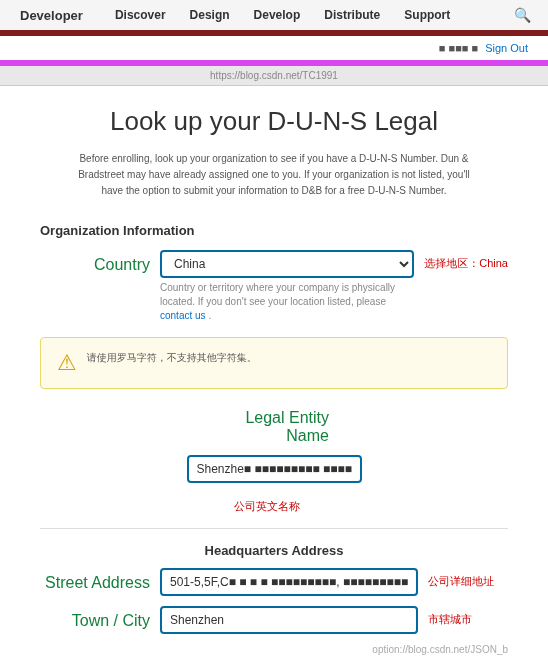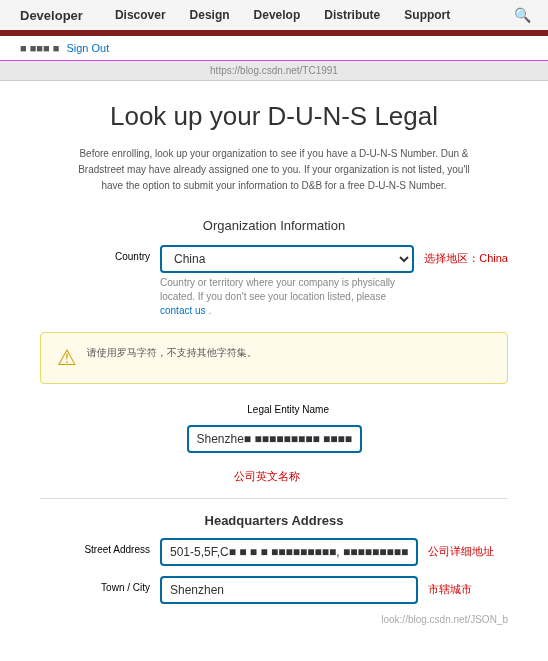--- a/index.html
+++ b/index.html
@@ -44,25 +44,25 @@
       background: #e8e8e8;
       border-bottom: 1px solid #ccc;
       padding: 4px 16px;
       font-size: 10px;
       color: #888;
       text-align: center;
     }
 
     
     .user-bar {
-      text-align: left;
+      text-align: right;
       padding: 6px 20px;
       font-size: 11px;
       color: #555;
-      border-bottom: 1px solid #d946ef;
+      border-bottom: 6px solid #d946ef;
     }
     .user-bar .user-name { font-weight: 500; }
     .user-bar .sign-out-link { color: #0070c9; cursor: pointer; margin-left: 4px; }
 
     
     .main { padding: 20px 40px 30px; }
 
     .page-title {
       text-align: center;
       font-size: 26px;
@@ -78,38 +78,37 @@
       max-width: 400px;
       margin: 0 auto 24px;
     }
 
     
     .form-section {
       max-width: 480px;
       margin: 0 auto;
     }
     .section-title {
-      text-align: center;
       font-size: 13px;
-      font-weight: 400;
+      font-weight: 700;
       color: #333;
       margin-bottom: 12px;
     }
     .field-row {
       display: flex;
       align-items: flex-start;
       margin-bottom: 10px;
       gap: 10px;
     }
     .field-label {
       width: 110px;
       min-width: 110px;
       text-align: right;
-      font-size: 10px;
-      color: #000000;
+      font-size: 16px;
+      color: #15803d;
       padding-top: 6px;
     }
     .field-input-wrap {
       flex: 1;
     }
     .field-input-wrap select,
     .field-input-wrap input {
       width: 100%;
       padding: 4px 8px;
       font-size: 12px;
@@ -269,16 +268,16 @@
       <label class="field-label">Town / City</label>
       <div class="field-input-wrap">
         <input type="text" value="Shenzhen" style="">
       </div>
       <span class="field-side-link">市辖城市</span>
     </div>
 
   </div>
 
   <div style="text-align:right; font-size:10px; color:#aaa; margin-top:10px;">
-    <span>look://blog.csdn.net/JSON_b</span>
+    <span>option://blog.csdn.net/JSON_b</span>
   </div>
 
 </div>
 
 </body></html>

